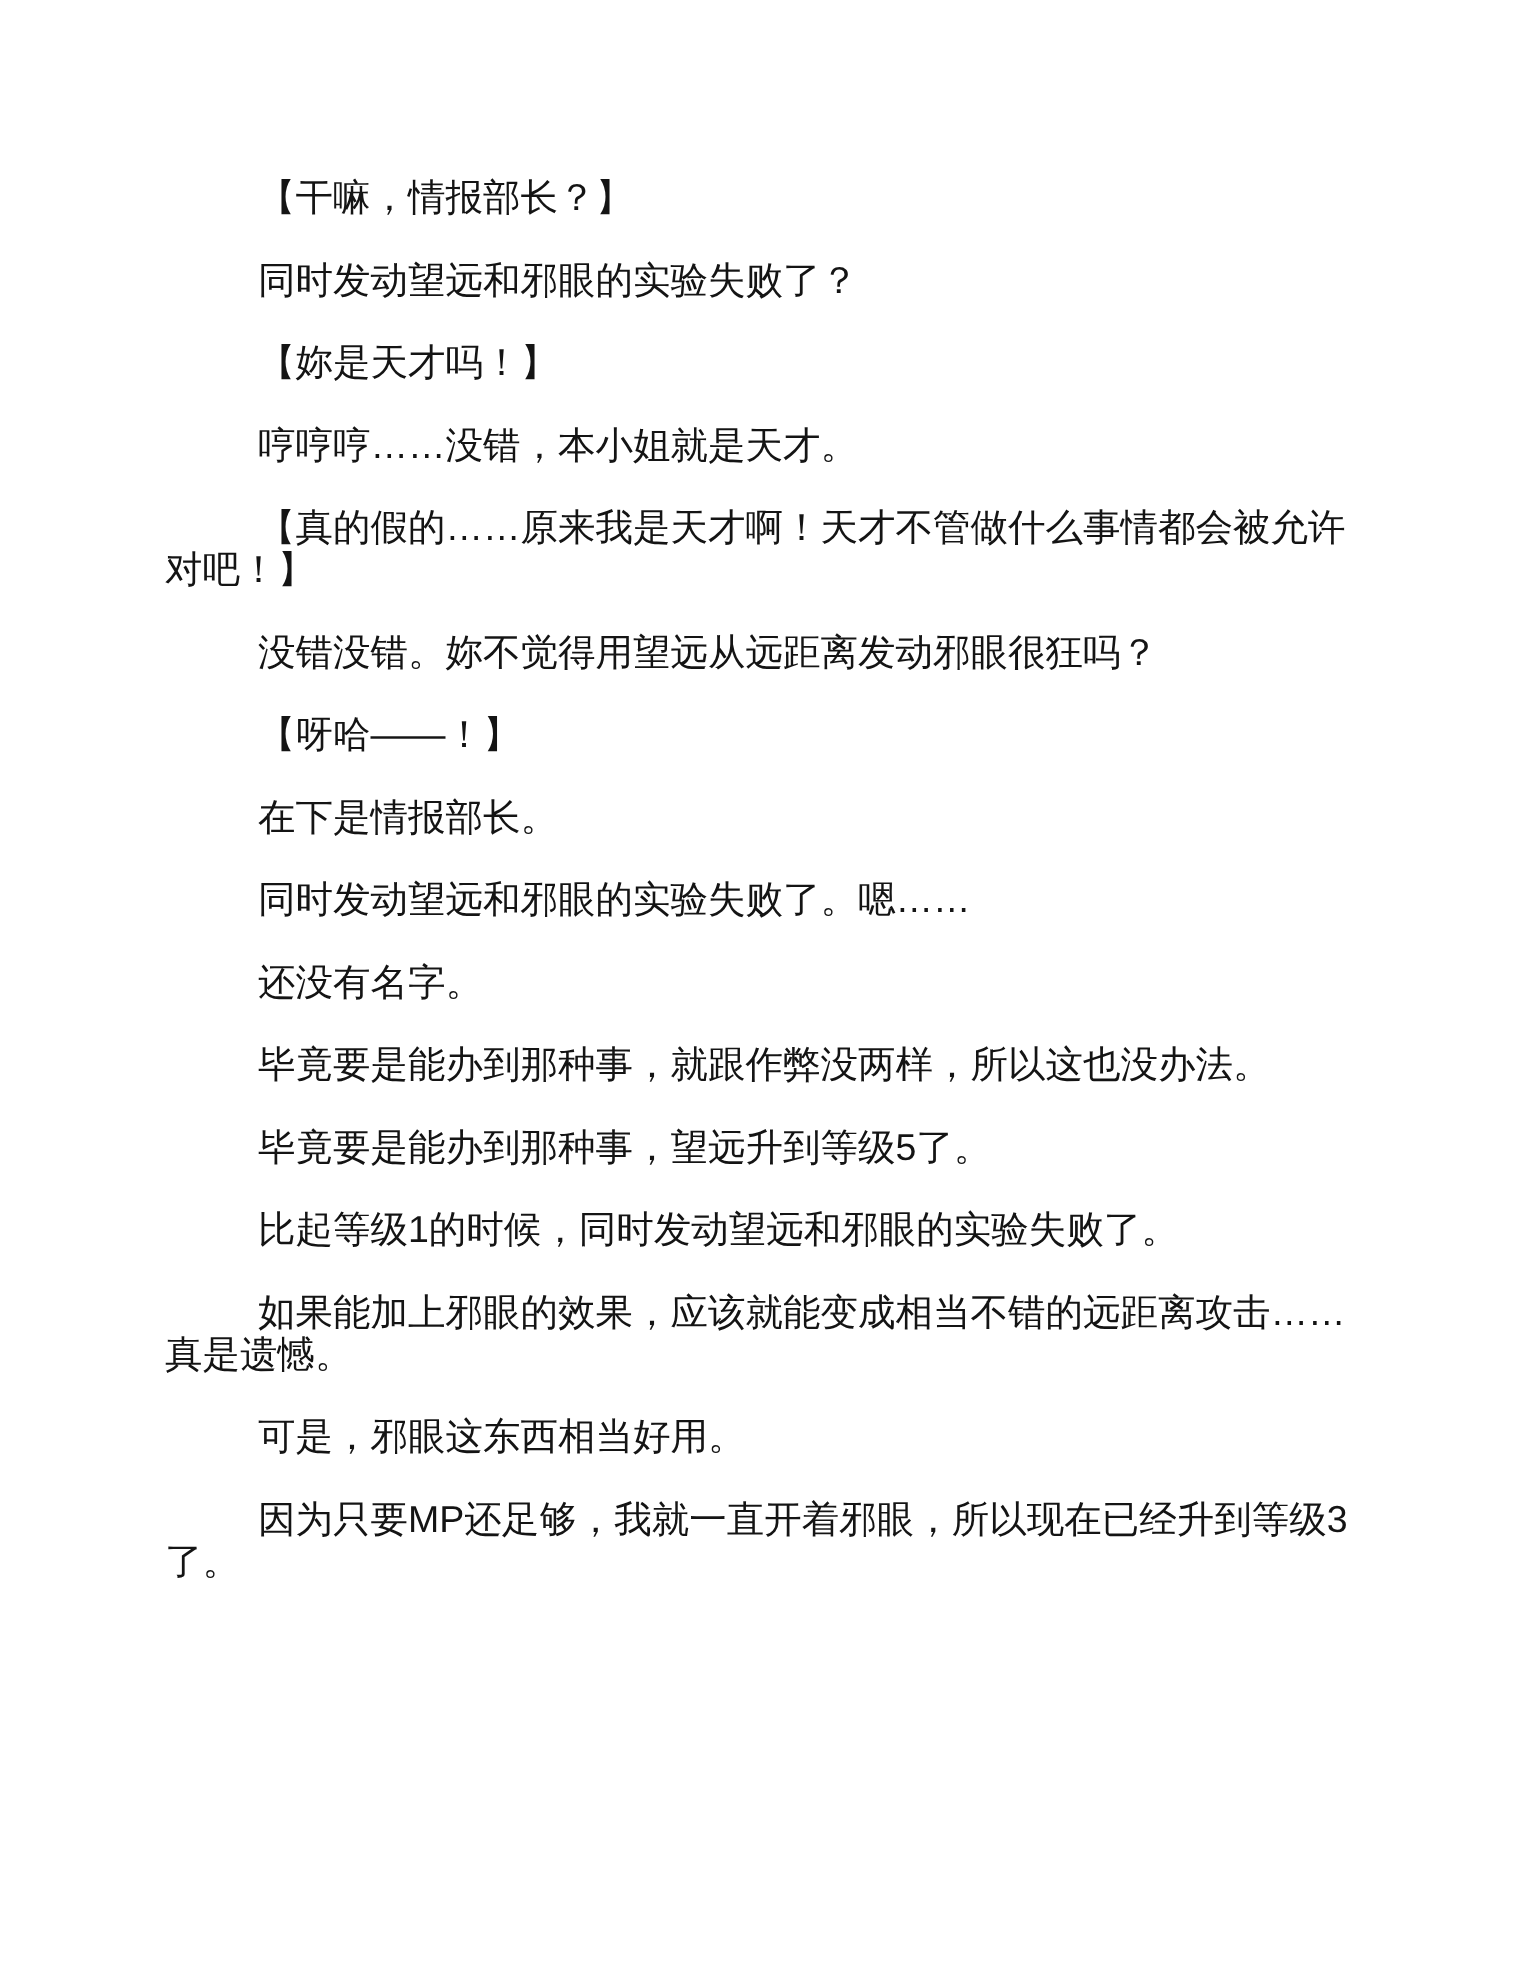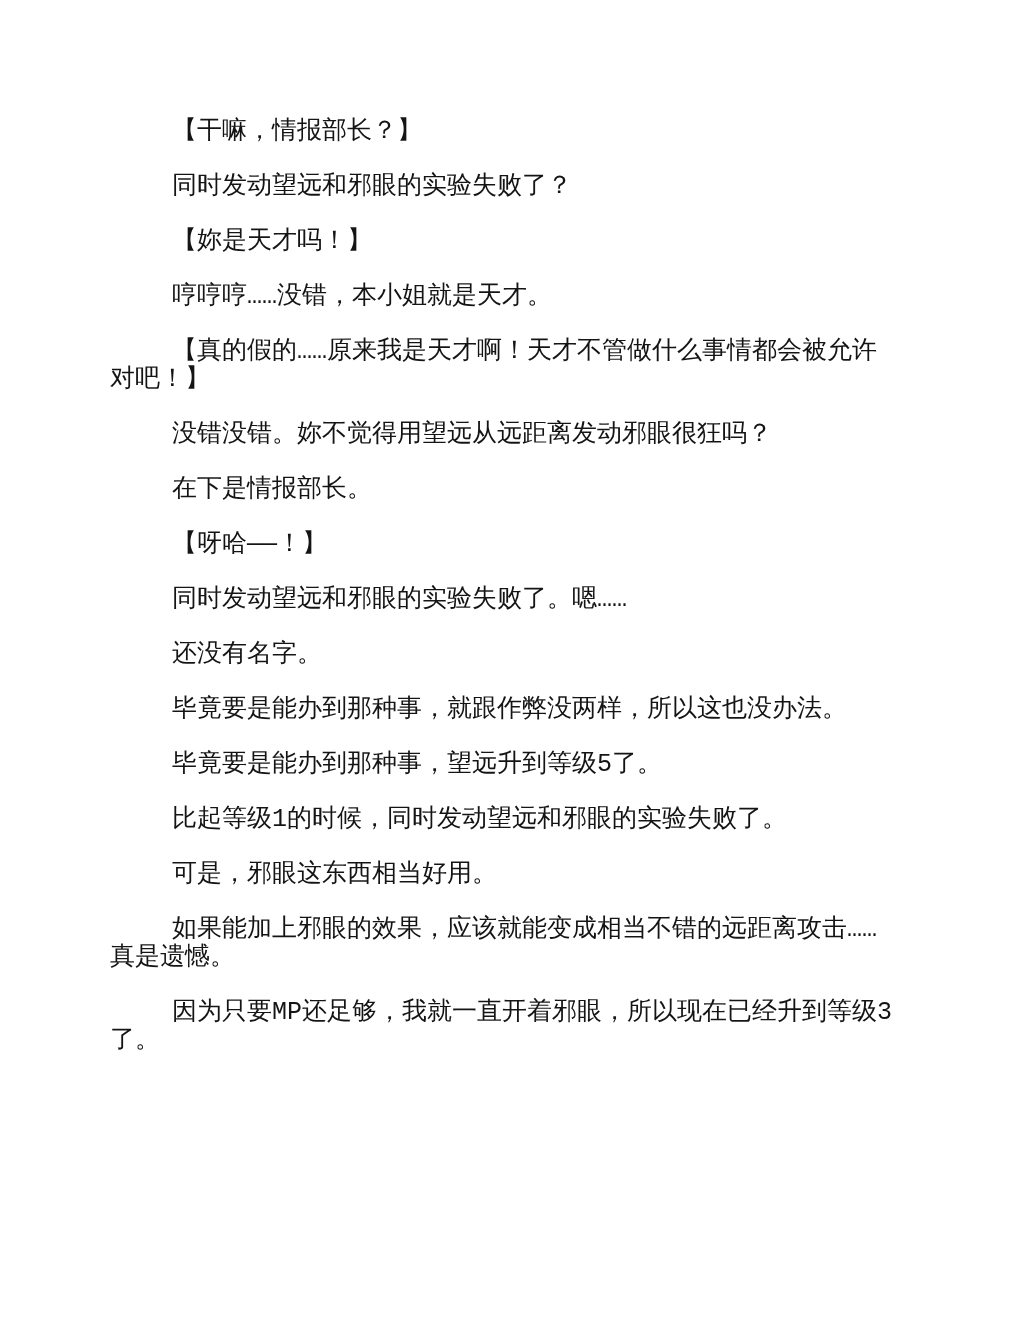--- a/index.html
+++ b/index.html
@@ -6,21 +6,21 @@
     margin: 0;
     padding: 0;
     background: #ffffff;
   }
   .page {
     position: relative;
     width: 1020px;
     height: 1320px;
     background: #ffffff;
     overflow: hidden;
-    font-family: Liberation Mono, monospace;
+    font-family: Liberation Sans, sans-serif;
   }
   .doc-body {
     box-sizing: border-box;
     position: absolute;
     top: 0;
     left: 0;
     width: 1020px;
     height: 1320px;
     padding: 118px 110px 0 110px;
   }
@@ -41,24 +41,24 @@
 
 <div class="page">
   <main class="doc-body" id="doc-body">
 
   <p class="para">【干嘛，情报部长？】</p>
       <p class="para">同时发动望远和邪眼的实验失败了？</p>
       <p class="para">【妳是天才吗！】</p>
       <p class="para">哼哼哼……没错，本小姐就是天才。</p>
       <p class="para">【真的假的……原来我是天才啊！天才不管做什么事情都会被允许对吧！】</p>
       <p class="para">没错没错。妳不觉得用望远从远距离发动邪眼很狂吗？</p>
+      <p class="para">【呀哈——！】</p>
       <p class="para">在下是情报部长。</p>
-      <p class="para">【呀哈——！】</p>
       <p class="para">同时发动望远和邪眼的实验失败了。嗯……</p>
       <p class="para">还没有名字。</p>
       <p class="para">毕竟要是能办到那种事，就跟作弊没两样，所以这也没办法。</p>
       <p class="para">毕竟要是能办到那种事，望远升到等级5了。</p>
       <p class="para">比起等级1的时候，同时发动望远和邪眼的实验失败了。</p>
+      <p class="para">如果能加上邪眼的效果，应该就能变成相当不错的远距离攻击……真是遗憾。</p>
       <p class="para">可是，邪眼这东西相当好用。</p>
-      <p class="para">如果能加上邪眼的效果，应该就能变成相当不错的远距离攻击……真是遗憾。</p>
       <p class="para">因为只要MP还足够，我就一直开着邪眼，所以现在已经升到等级3了。</p>
     </main>
 </div>
 
 </body></html>

